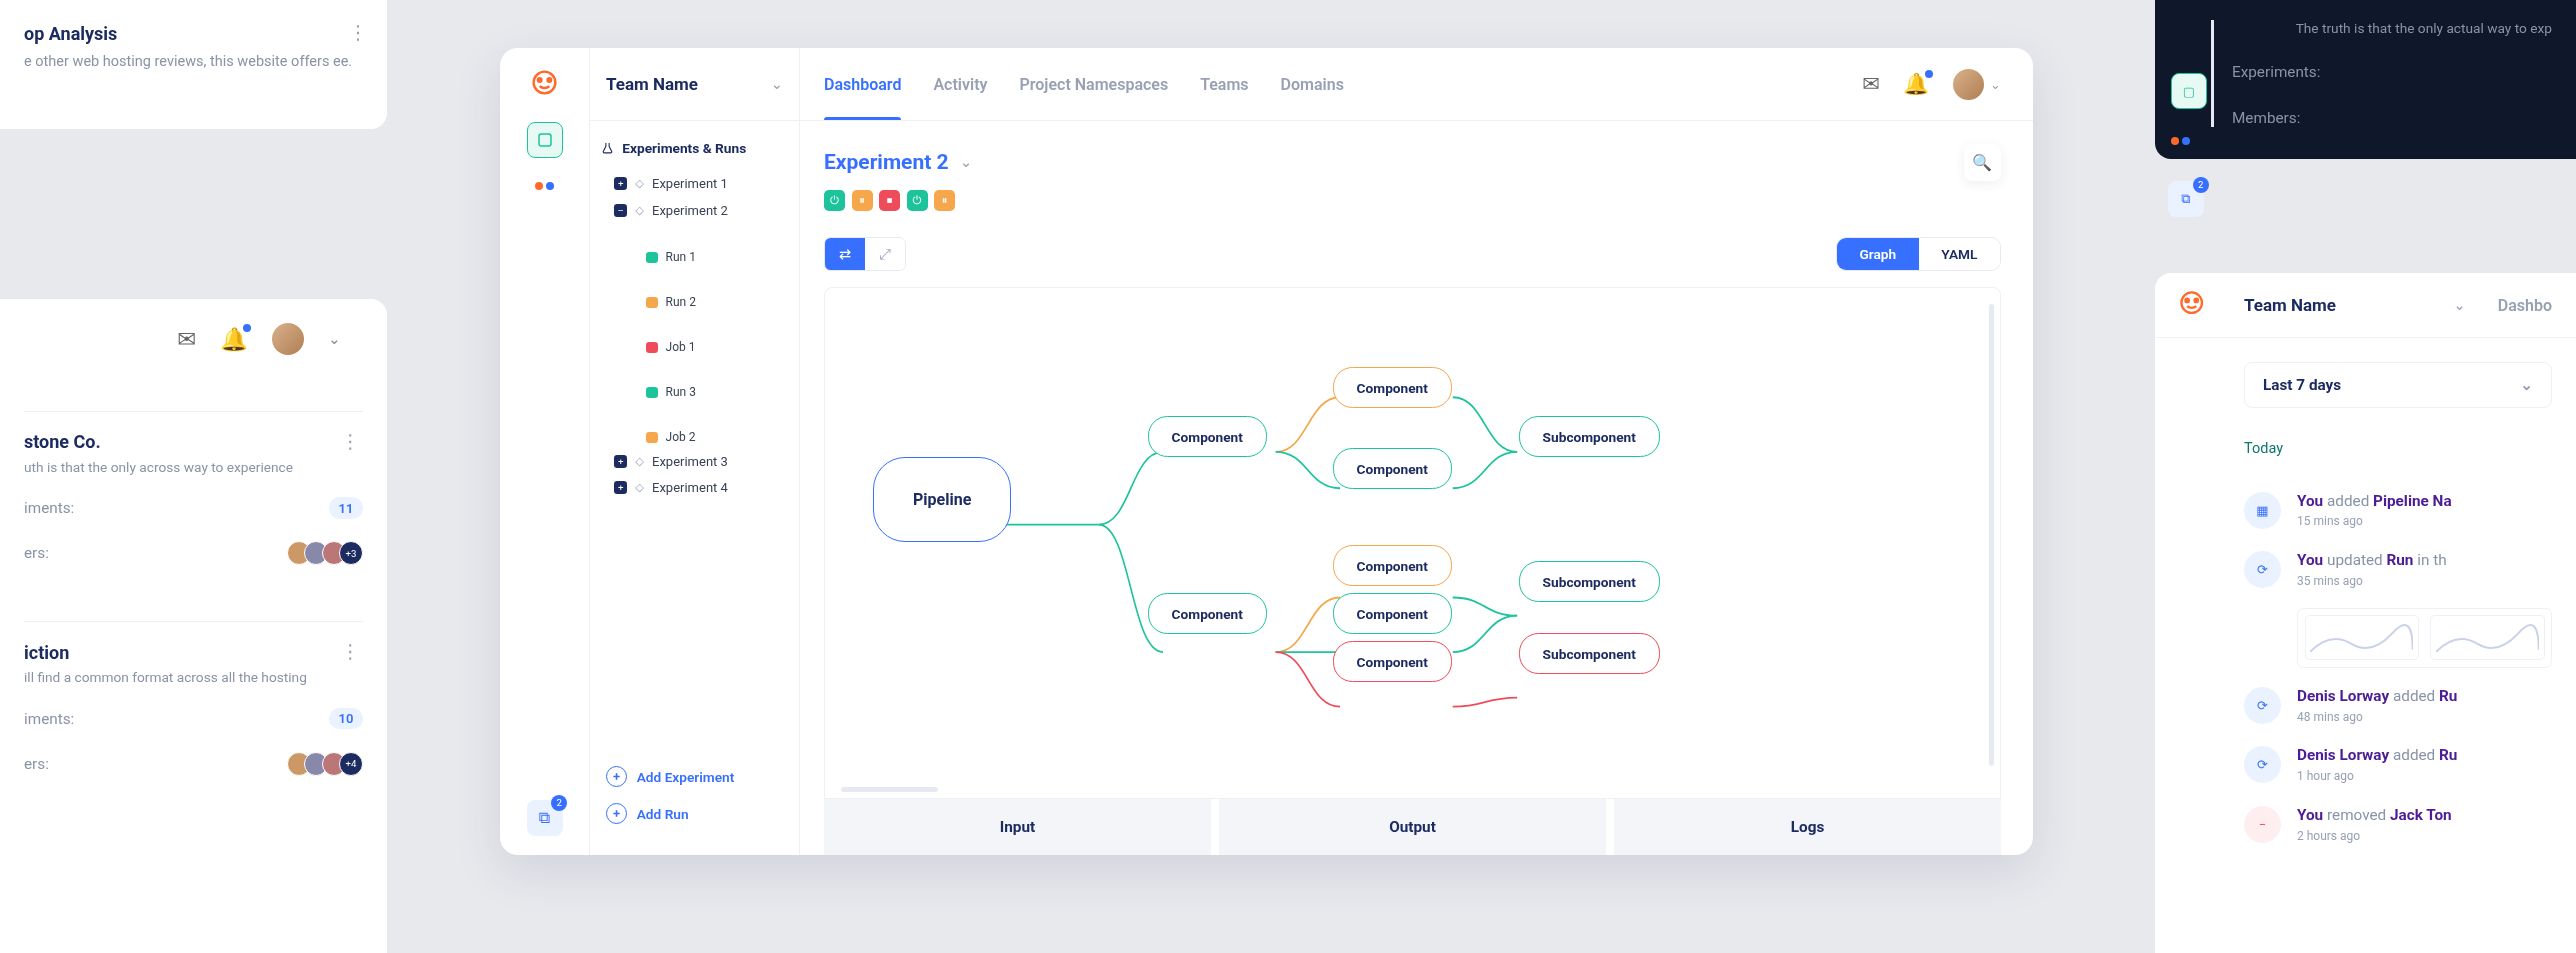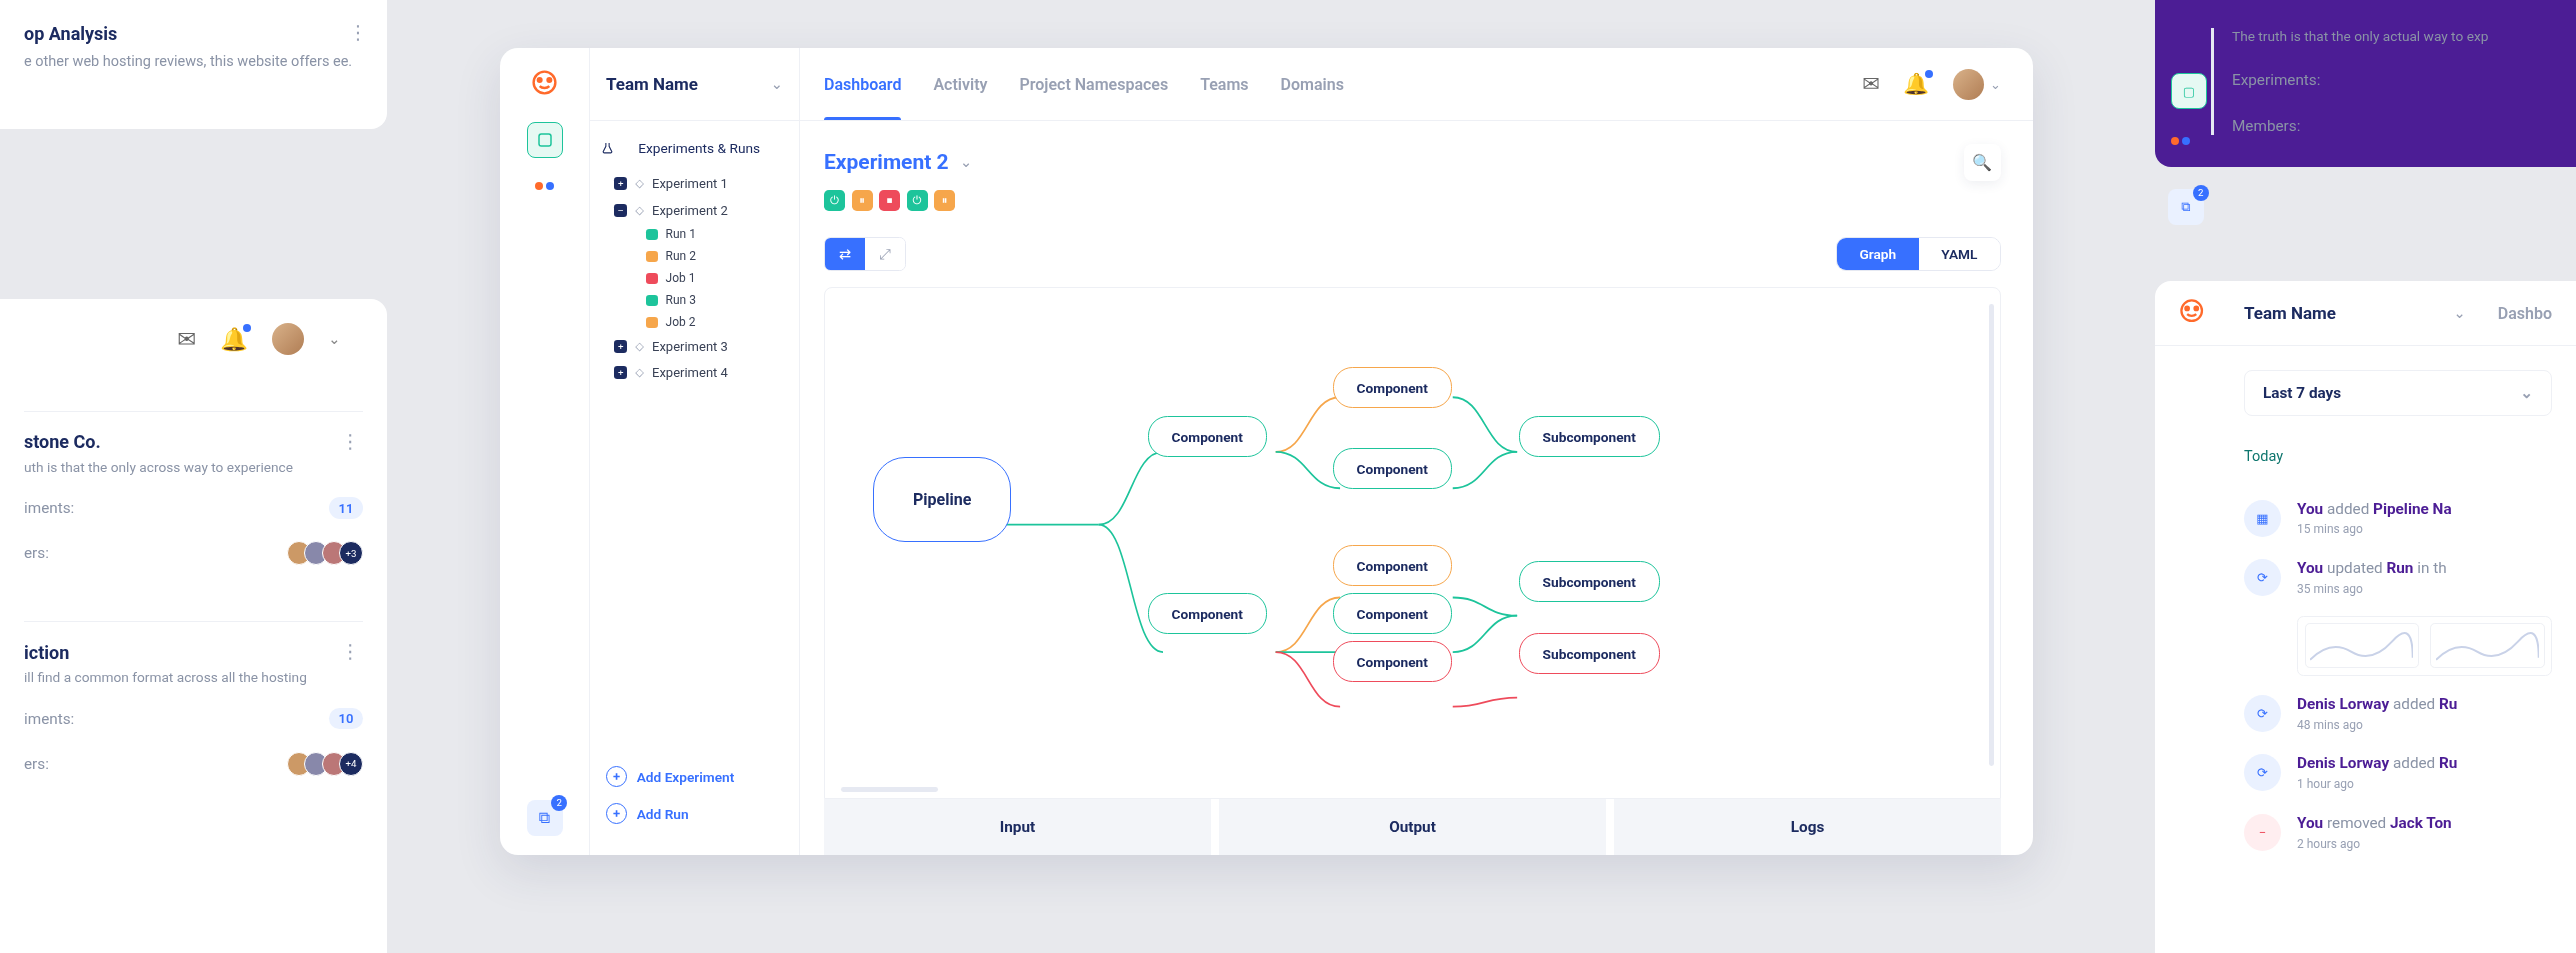--- a/index.html
+++ b/index.html
@@ -46,28 +46,28 @@
   .rail .bottom-tile { position:absolute; bottom:19.4px; width: 36px; height: 36px; border-radius: 8px; background:#eaf1ff; color:#3770ff; display:flex; align-items:center; justify-content:center; font-size:16px; }
   .rail .bottom-tile .badge{ position:absolute; top:-4.8px; right:-4.8px; background:#3770ff; color:#fff; width:16px;height:16px;border-radius:50%; font-size:9.7px; display:flex;align-items:center;justify-content:center;}
 
   
   .sidebar { border-right: 0.8px solid #eef0f5; display:flex; flex-direction:column; }
   .team-header { height: 73px; border-bottom: 0.8px solid #eef0f5; display:flex; align-items:center; padding: 0 16px; }
   .team-header .tname { color:#1c2b60; font-weight:700; font-size:17px; flex:1; }
   .team-header .chev { color:#98a0b3; font-size:14.5px; }
 
   .exp-list { flex:1; padding: 19.4px 11.3px; overflow:auto; }
-  .exp-group-title { display:flex; align-items:center; gap:24px; color:#1c2b60; font-weight:400; font-size:13.7px; margin-bottom:14.5px; }
+  .exp-group-title { display:flex; align-items:center; gap:8px; color:#1c2b60; font-weight:700; font-size:13.7px; margin-bottom:14.5px; }
   .exp-group-title svg{width:13px;height:13px;}
   .exp-row { display:flex; align-items:center; gap:8px; padding:5.6px 3.2px 5.6px 13px; font-size:13px; color:#3a4256; cursor:pointer; }
   .exp-row .expander{ width:13px;height:13px;border-radius:3.2px; background:#1c2b60; color:#fff; font-size:9.7px; display:flex;align-items:center;justify-content:center; }
   .exp-row .expander.plus::before{content:"+";}
   .exp-row .expander.minus::before{content:"–";}
   .exp-row .usr{ color:#98a0b3; font-size:11.3px; }
-  .run-row { display:flex; align-items:center; gap:8px; padding:4px 0 4px 45px; font-size:12px; color:#3a4256; cursor:pointer; }
+  .run-row { display:flex; align-items:center; gap:8px; padding:4px 0 4px 45px; font-size:12px; color:#3a4256; cursor:pointer;margin-top:23px; }
   .run-row .sq{ width:11.3px;height:11.3px; border-radius:3.2px; }
   .sq.green{background:#1dc49b;} .sq.orange{background:#f6a64b;} .sq.red{background:#ee4b5b;}
 
   .sidebar-actions { padding: 14.5px 16px 22.6px; }
   .sidebar-actions .act { display:flex; align-items:center; gap:9.7px; color:#3770ff; font-weight:600; font-size:13.7px; padding:8px 0; cursor:pointer;}
   .sidebar-actions .act .circle{ width:21px;height:21px;border:1.6px solid #3770ff; border-radius:50%; display:flex;align-items:center;justify-content:center; font-size:13px;}
 
   
   .main { display:flex; flex-direction:column; }
   .topnav { height:73px; border-bottom: 0.8px solid #eef0f5; display:flex; align-items:center; padding: 0 32px 0 24px; }
@@ -109,21 +109,21 @@
   .node.red{ border:1.6px solid #ee4b5b;}
   .scroll-y{ position:absolute; top:16px; right:6.5px; bottom:32px; width:4.8px; background:#e6e9f2; border-radius:2.4px;}
   .scroll-x{ position:absolute; left:16px; bottom:6.5px; width:97px; height:4.8px; background:#e6e9f2; border-radius:2.4px;}
 
   .bottom-tabs{ display:flex; height:56px; }
   .bottom-tabs .bt{ flex:1; display:flex; align-items:center; justify-content:center; font-weight:700; font-size:15.3px; color:#1c2b60; background:#f3f5f9; cursor:pointer;}
   .bottom-tabs .bt + .bt{ border-left:8px solid #fff;}
 
   
   .right-strip{ position:absolute; left:2155px; top:0; width:421px; height:954px; }
-  .r-top-card{ background:#4c1d95; border-radius:0 0 0 16px; padding:28px 24px 32px 56px; }
+  .r-top-card{ background:#0f172a; border-radius:0 0 0 16px; padding:20px 24px 32px 56px;text-align:right; }
   .r-top-card .quotebar{ border-left:3.2px solid #e6e9f2; padding-left:18px;}
   .r-top-card .quote{ color:#8a93a6; font-size:13.7px;}
   .r-top-card .krow{ display:flex; color:#8a93a6; font-size:15.3px; margin-top:27.4px;}
   .r-icon-tile{ margin:22.6px 0 0 13px; width:36px;height:36px;border-radius:8px; background:#eaf1ff; color:#3770ff; display:flex;align-items:center;justify-content:center; position:relative;}
   .r-icon-tile .badge{position:absolute;top:-4.8px;right:-4.8px;background:#3770ff;color:#fff;width:16px;height:16px;border-radius:50%;font-size:9.7px;display:flex;align-items:center;justify-content:center;}
 
   .r-panel{ margin-top:56px; background:#fff; border-radius:16px 0 0 0; height:726px; padding:0;}
   .r-header{ height:65px; border-bottom:0.8px solid #eef0f5; display:flex; align-items:center; padding:0 24px 0 89px;}
   .r-header .logo{color:#ff6a2b;font-size:22.6px; position:absolute; left:22.6px;}
   .r-header .tname{color:#1c2b60; font-weight:700; font-size:17px; flex:1;}

